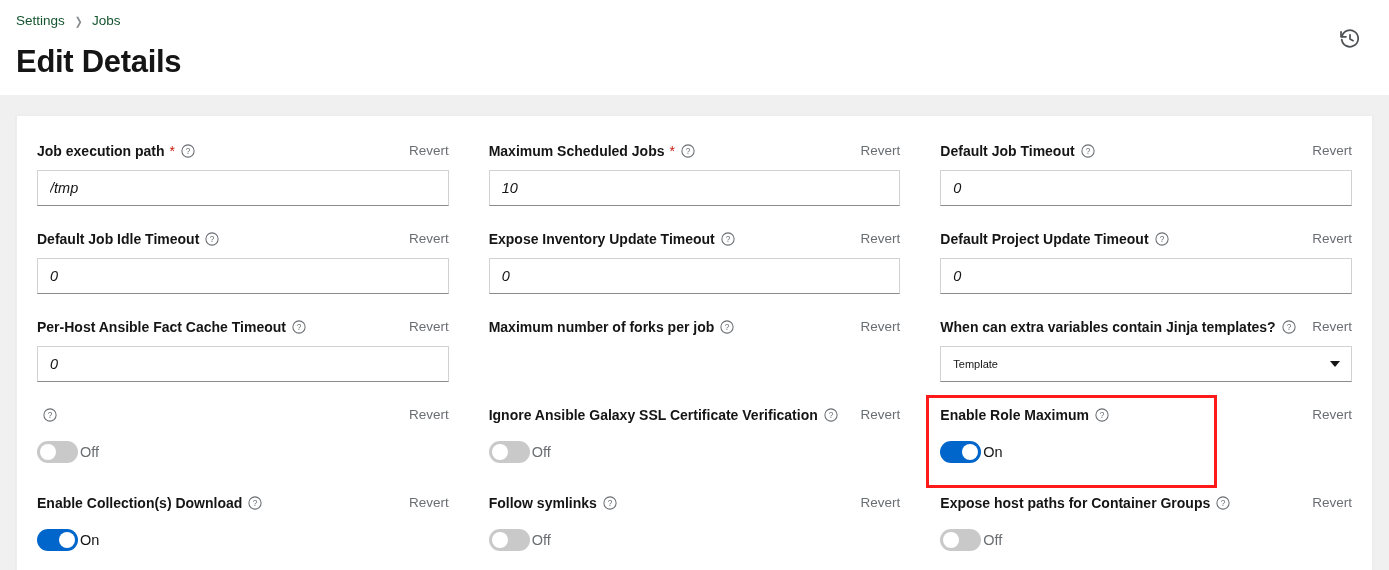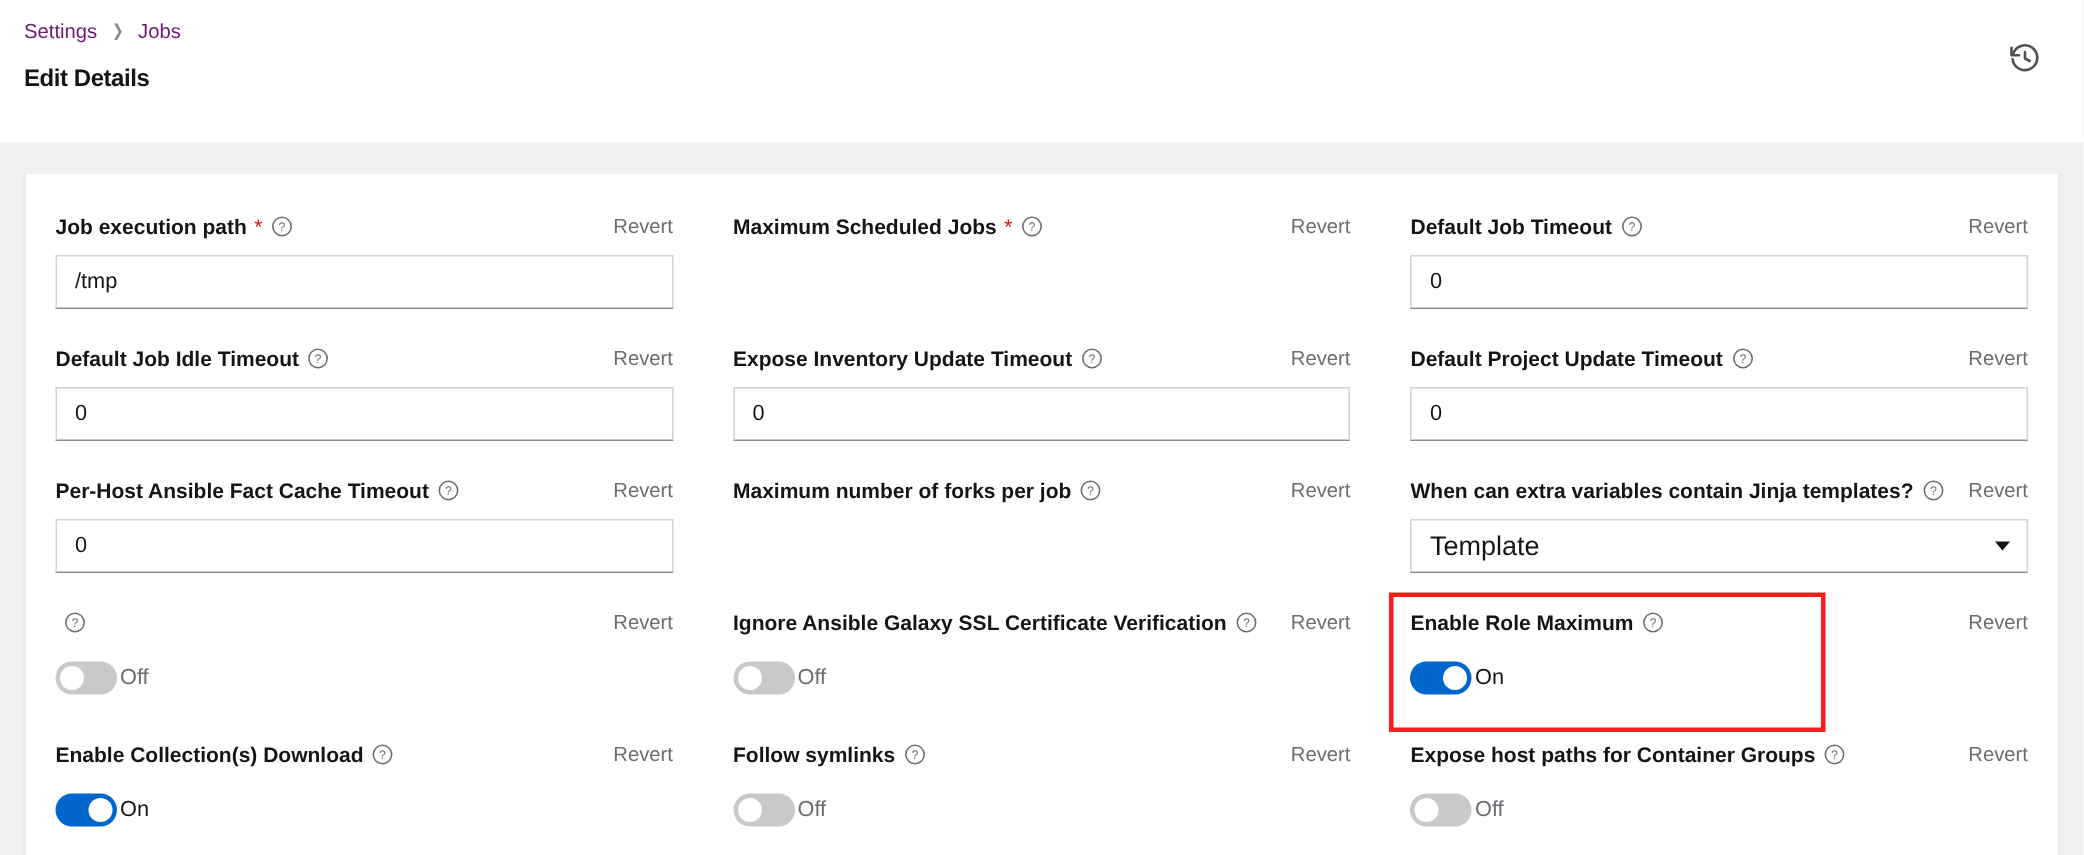--- a/index.html
+++ b/index.html
@@ -24,34 +24,34 @@
     position: relative;
   }
   .breadcrumb {
     display: flex;
     align-items: center;
     font-size: 13.5px;
     line-height: 1;
     height: 18px;
   }
   .breadcrumb a {
-    color: #701a75;
+    color: #14532d;
     text-decoration: none;
     cursor: pointer;
   }
   .breadcrumb-sep {
     margin: 0 9px;
     color: #8a8d90;
     font-size: 11px;
     display: inline-block;
     transform: scaleX(0.85);
   }
   .page-title {
     margin: 14px 0 18px 0;
-    font-size: 16px;
+    font-size: 31px;
     font-weight: 700;
     letter-spacing: -0.3px;
     color: #151515;
     line-height: 1.15;
   }
   .history-btn {
     position: absolute;
     top: 24px;
     right: 24px;
     width: 30px;
@@ -135,31 +135,32 @@
     height: 36px;
     padding: 0 12px;
     font-size: 14.5px;
     font-family: "Liberation Sans", sans-serif;
     color: #151515;
     background: #ffffff;
     border: 1px solid #d2d2d2;
     border-bottom: 1px solid #8a8d90;
     border-radius: 0;
     outline: none;
+    font-style: italic;
   }
 
   .select-wrap {
     position: relative;
     width: 100%;
   }
   .select-box {
     width: 100%;
     height: 36px;
     padding: 0 32px 0 12px;
-    font-size: 18px;
+    font-size: 11px;
     color: #151515;
     background: #ffffff;
     border: 1px solid #d2d2d2;
     border-bottom: 1px solid #8a8d90;
     display: flex;
     align-items: center;
     cursor: pointer;
     user-select: none;
   }
   .select-caret {
@@ -260,21 +261,21 @@
         <div class="field"><div class="field-head">
             <span class="field-label">Maximum Scheduled Jobs</span>
             <span class="req-star">*</span>
             <span class="help-icon">
               <svg width="14" height="14" viewBox="0 0 16 16">
                 <circle cx="8" cy="8" r="7" fill="none" stroke="#6a6e73" stroke-width="1.2"></circle>
                 <text x="8" y="11.6" text-anchor="middle" font-size="9.5" font-family="Liberation Sans, sans-serif" fill="#6a6e73">?</text>
               </svg>
             </span>
             <span class="revert-link">Revert</span>
-          </div></div>
+          </div><input type="text" class="text-input" value="10" style=""></div>
         <div class="field"><div class="field-head">
             <span class="field-label">Default Job Timeout</span>
             <span class="help-icon">
               <svg width="14" height="14" viewBox="0 0 16 16">
                 <circle cx="8" cy="8" r="7" fill="none" stroke="#6a6e73" stroke-width="1.2"></circle>
                 <text x="8" y="11.6" text-anchor="middle" font-size="9.5" font-family="Liberation Sans, sans-serif" fill="#6a6e73">?</text>
               </svg>
             </span>
             <span class="revert-link">Revert</span>
           </div><input type="text" class="text-input" value="0" style=""></div>

